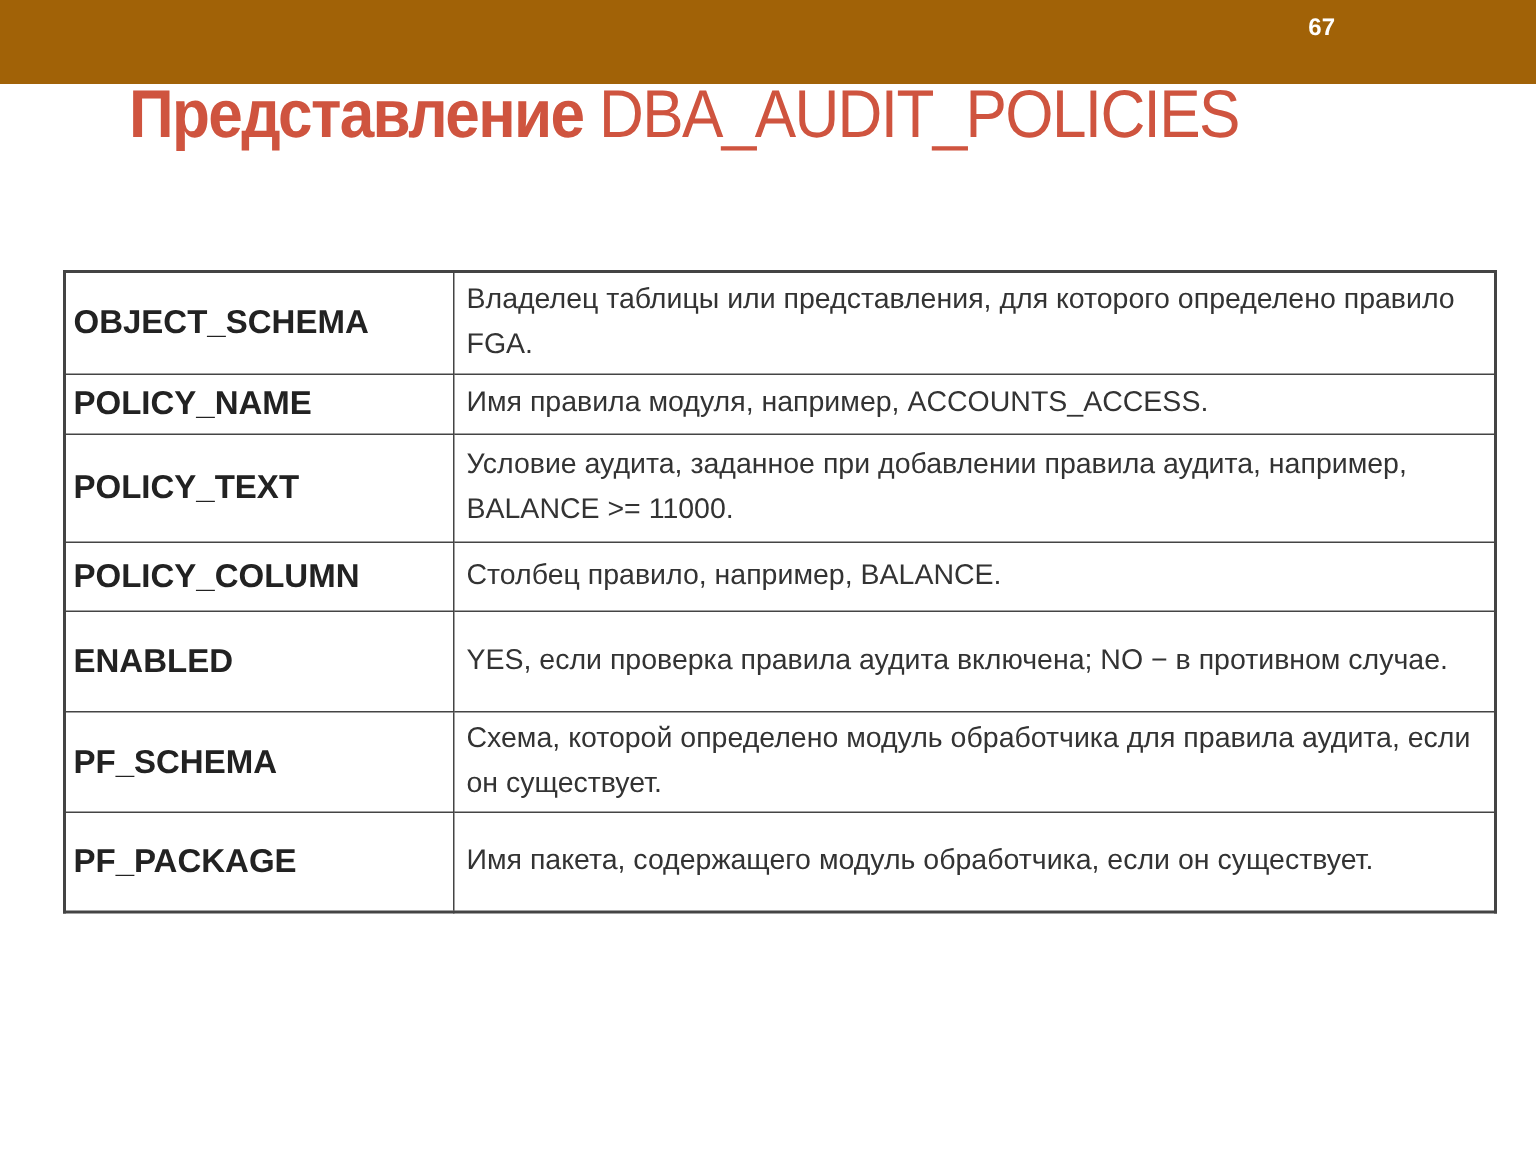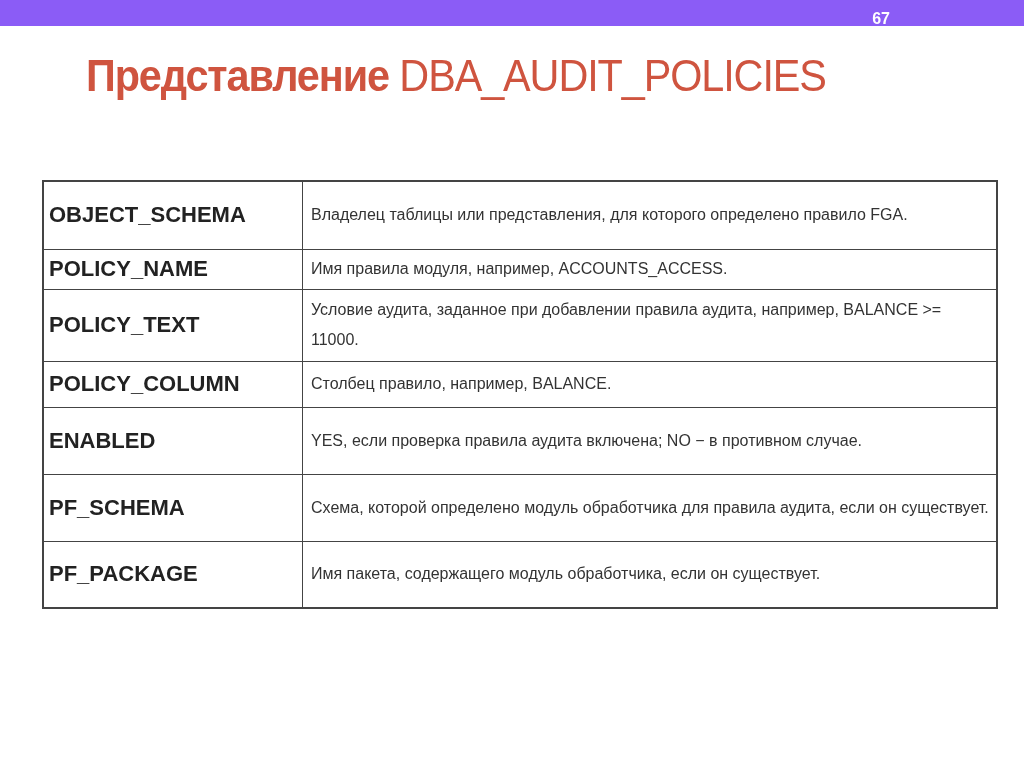--- a/index.html
+++ b/index.html
@@ -10,22 +10,22 @@
       background: #ffffff;
       overflow: hidden;
     }
     body {
       position: relative;
       font-family: "Liberation Sans", sans-serif;
     }
     .top-band {
       position: absolute;
       left: 0; top: 0;
-      width: 1024px; height: 26px;
-      background: #8b5cf6;
+      width: 1024px; height: 56px;
+      background: #a16207;
     }
     .page-number {
       position: absolute;
       right: 134px;
       top: 10px;
       color: #ffffff;
       font-family: "Liberation Sans", sans-serif;
       font-weight: bold;
       font-size: 16px;
     }
@@ -62,21 +62,21 @@
       font-family: "Liberation Sans", sans-serif;
     }
     .desc-table td.col-name {
       width: 247px;
       font-weight: bold;
       font-size: 22px;
       padding-left: 5px;
       margin-left: 20px;
     }
     .desc-table td.col-desc {
-      font-size: 16px;
+      font-size: 19px;
       line-height: 30px;
       color: #333333;
       padding-left: 8px;
       padding-top: 2px;
       padding-bottom: 2px;
     }
   </style>
 </head>
 <body>
 

